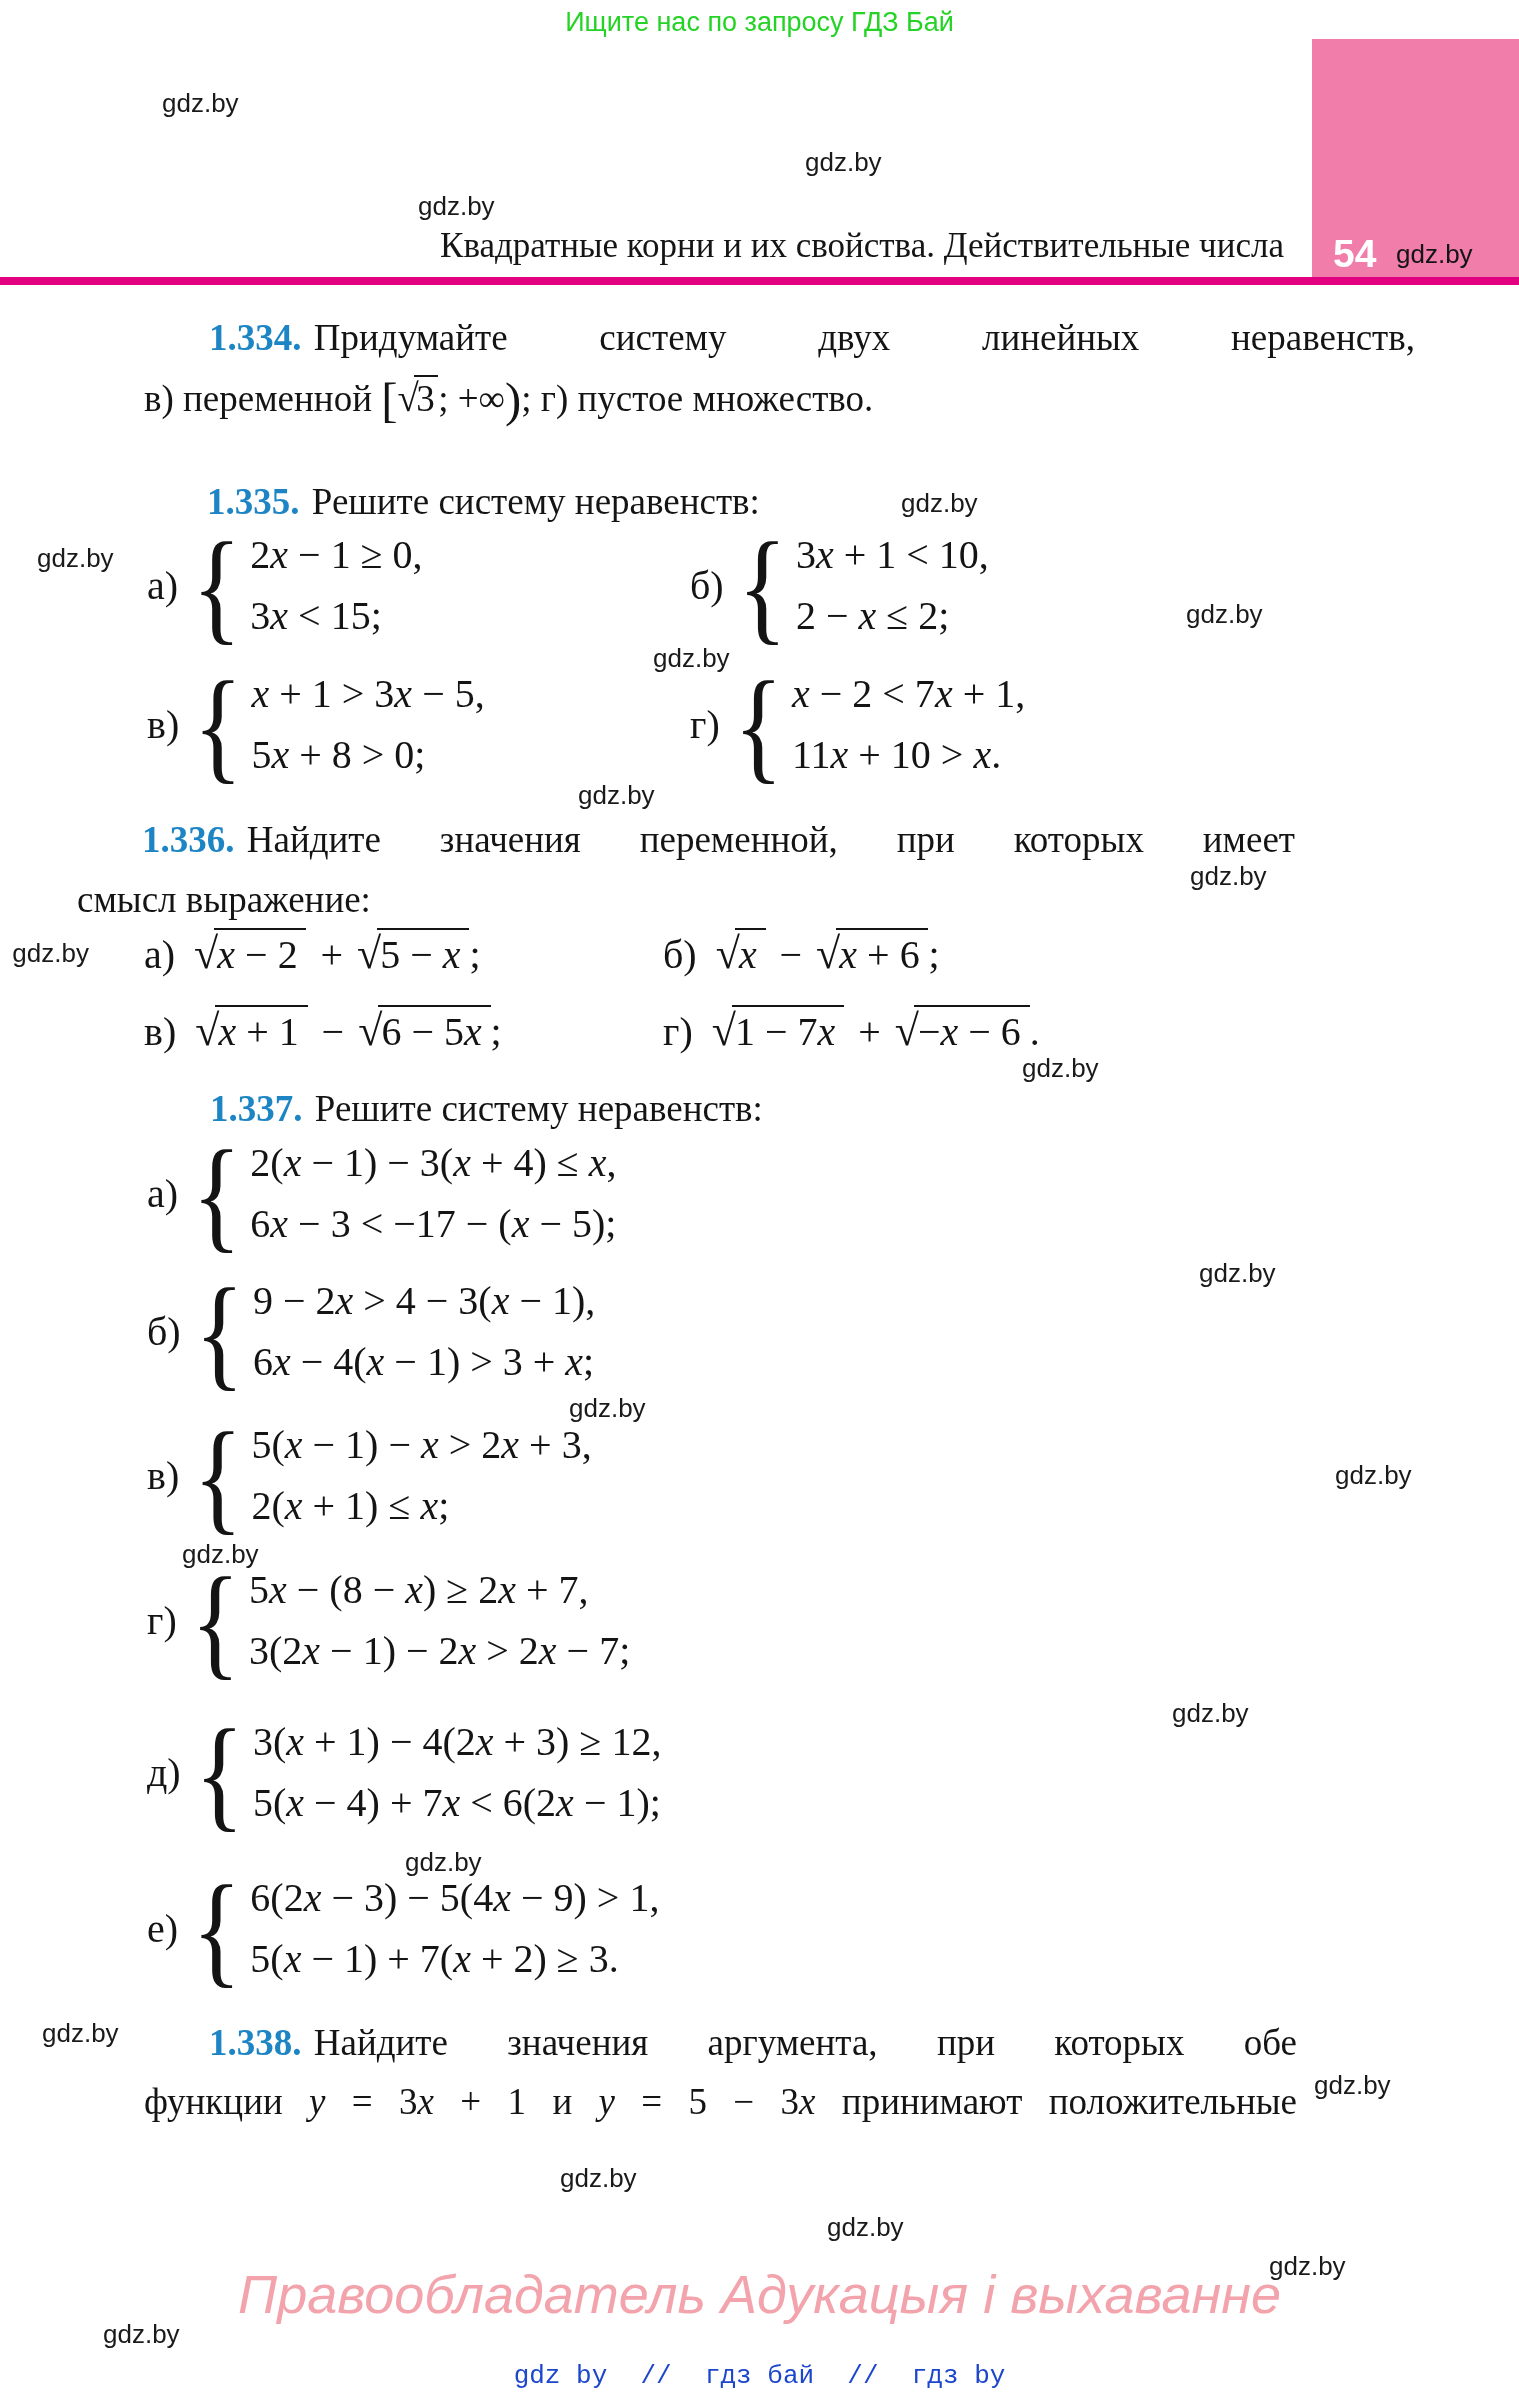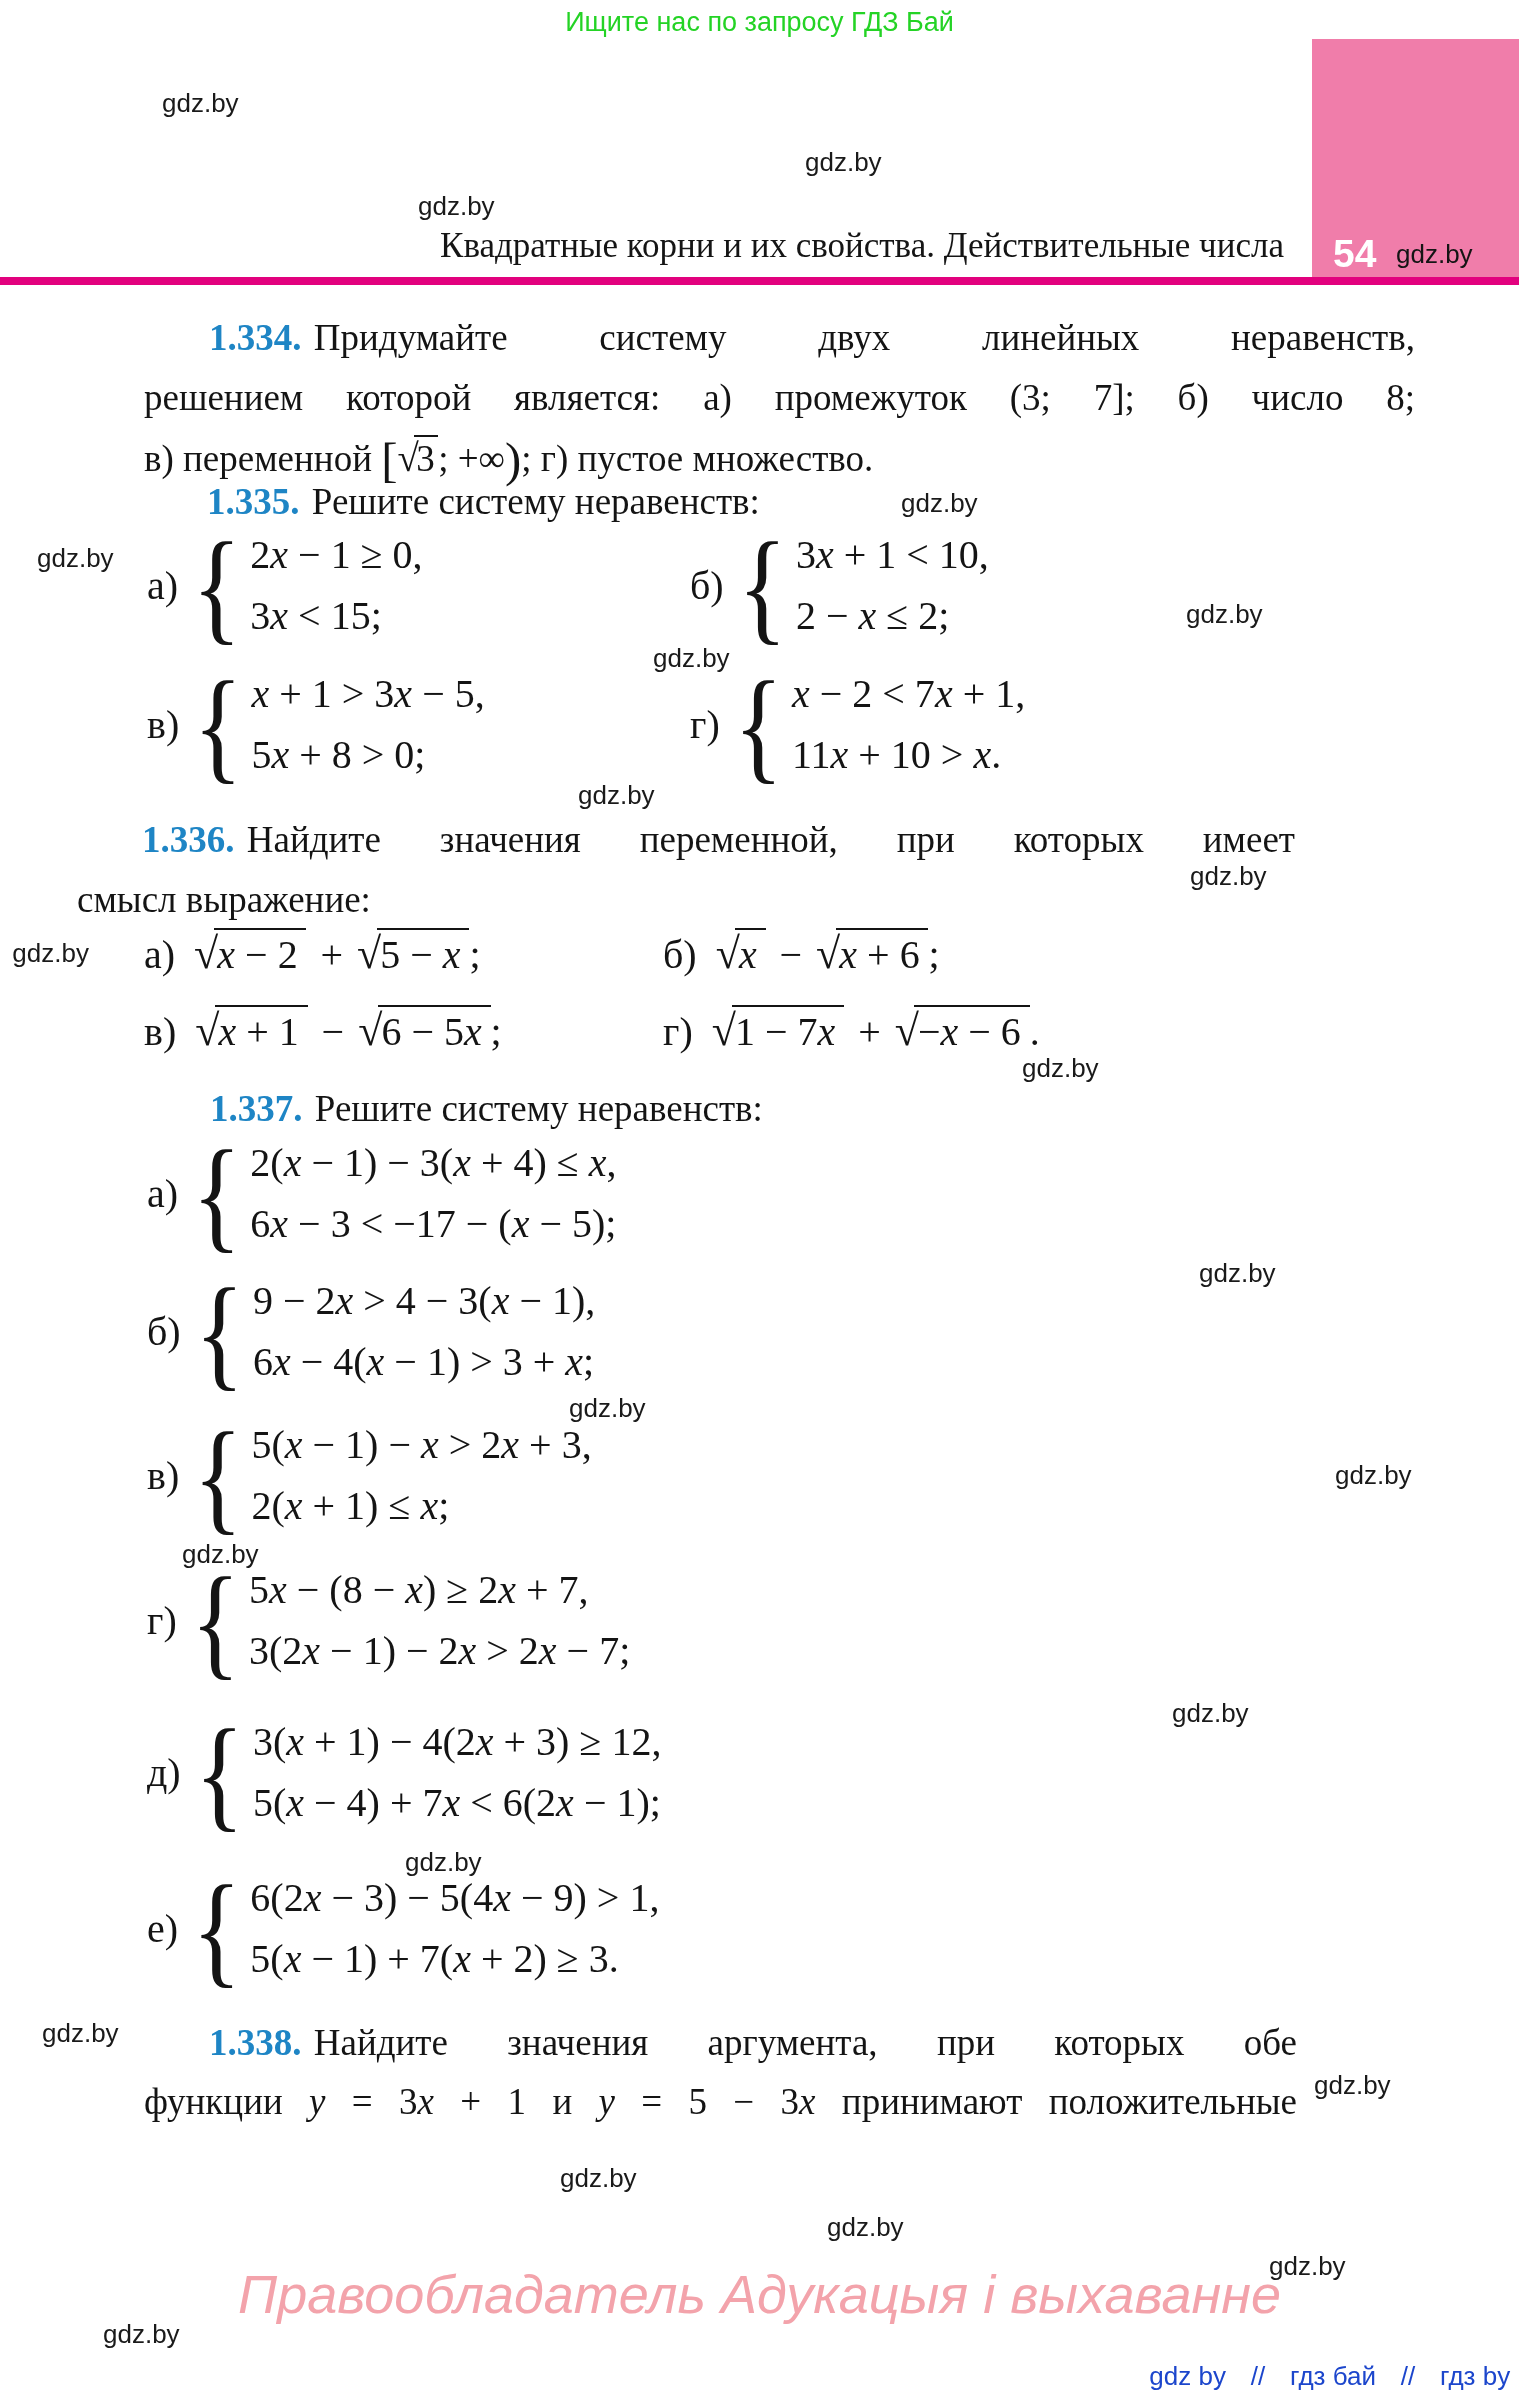--- a/index.html
+++ b/index.html
@@ -54,22 +54,22 @@
   .sqrt-s .rad{font-size:1.05em;}
   .sqrt-s .vin{border-top:2.6px solid #141414;padding:0 3.5px 0 1.8px;}
   .bigbr{font-size:1.32em;vertical-align:-0.10em;}
 
   i{font-style:italic;}
 
   
   .pink-text{position:absolute;left:0;top:2263px;width:100%;text-align:center;
              font-family:"Liberation Sans","DejaVu Sans",sans-serif;
              font-style:italic;font-size:54px;color:#f3a3ab;}
-  .links{position:absolute;left:0;top:2361px;width:100%;text-align:right;
-         font-family:Liberation Sans, sans-serif;
+  .links{position:absolute;left:0;top:2361px;width:100%;text-align:center;
+         font-family:Liberation Mono, monospace;
          font-size:26px;color:#1c46cc;}
   .links span{margin:0 8.8px;}
 
   
   .wm{position:absolute;font-family:"Liberation Sans","DejaVu Sans",sans-serif;
       font-size:26px;color:#1a1a1a;}
 </style>
 </head>
 <body>
 
@@ -79,21 +79,20 @@
 
   <div class="pink-block">
     <span class="pagenum">54</span>
     <span class="pink-wm">gdz.by</span>
   </div>
   <div class="header-title">Квадратные корни и их свойства. Действительные числа</div>
   <div class="rule"></div>
 
   <div class="para" style="left:144px;top:308px;width:1271px;">
     <div class="jline indent"><span class="num">1.334.</span><span>Придумайте систему двух линейных неравенств,</span></div>
-    <div class="jline">решением которой является: а) промежуток (3; 7]; б) число 8;</div>
     <div><span>в) переменной </span><span class="bigbr">[</span><span class="sqrt sqrt-s"><span class="rad">√</span><span class="vin">3</span></span><span>; +∞</span><span class="bigbr">)</span><span>;  г) пустое множество.</span></div>
   </div>
 
   <div class="heading" style="left:207px;top:480px;">
     <span class="num">1.335.</span><span>Решите систему неравенств:</span>
   </div>
 
   <div class="sys" style="left:147px;top:530px;">
     <span class="sys-label">а)</span>
     <span class="brace">{</span>

